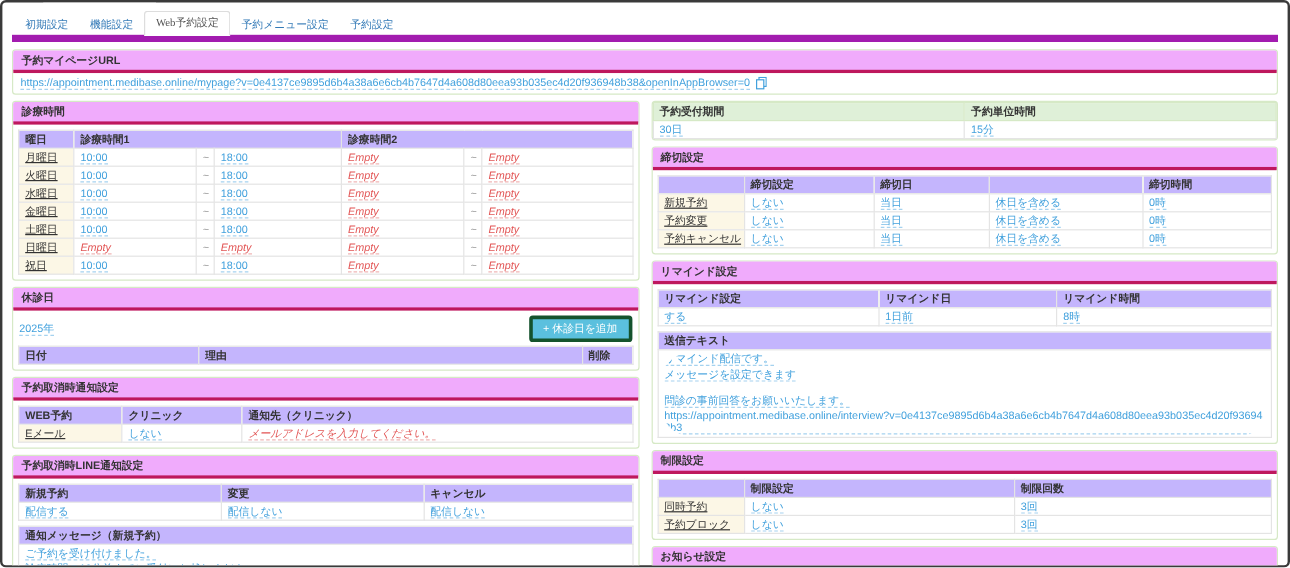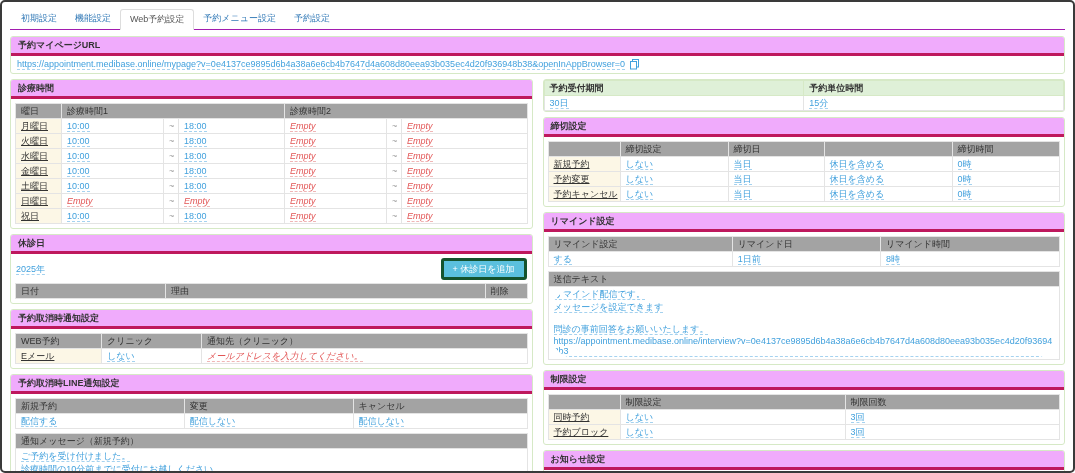--- a/index.html
+++ b/index.html
@@ -2,34 +2,34 @@
 <html><head>
 <meta charset="utf-8">
 <style>
   * { box-sizing: border-box; }
   html,body { margin:0; padding:0; background:#fff; }
   .frame { width:1075px; height:473px; border:2px solid #3a3a3a; border-radius:5px;
            padding:4px 8px; position:relative; overflow:hidden; background:#fff;
            font-family:"Liberation Sans","DejaVu Sans",sans-serif; font-size:9px; color:#333; }
   .notch { position:absolute; top:0; left:34px; width:94px; height:5px; background:#fff; }
   
-  .tabs { display:flex; border-bottom:1px solid #a21caf; margin:2px 0 6px; padding-left:2px; }
+  .tabs { display:flex; align-items:flex-end; border-bottom:6px solid #a21caf; margin:2px 0 6px; padding-left:2px;font-family:Liberation Serif, serif; }
   .tab  { padding:3px 9px; color:#337ab7; cursor:pointer; position:relative; bottom:-1px; white-space:nowrap; }
   .tab.active { background:#fff; border:1px solid #ddd; border-bottom-color:#fff;
                 border-radius:3px 3px 0 0; color:#555; }
   
   .panel { border:1px solid #d6e9c6; border-radius:3px; margin-bottom:5px; background:#fff; }
   .ph { background:#f0abfc; padding:2px 7px; font-weight:bold; color:#333;
         border-bottom:3px solid #be185d; border-radius:2px 2px 0 0; line-height:12px; }
   .pb { padding:4px; }
   
   table.t { width:100%; border-collapse:collapse; table-layout:fixed; }
   .t th, .t td { border:1px solid #e4e4e4; padding:1px 5px; line-height:12px; text-align:left;
                  vertical-align:middle; font-weight:normal; overflow:hidden; white-space:nowrap; }
-  .t th { background:#a3a3a3; font-weight:normal; }
+  .t th { background:#c4b5fd; font-weight:bold; }
   .t th.gh, .t td.gh { background:#dff0d8; border-color:#d6e9c6; font-weight:bold; }
   .t td.lbl { background:#fcf7e6;text-decoration:underline; }
   .tilde { color:#999; }
   
   .lnk { color:#42a1dd; text-decoration:none; border-bottom:1px dashed #a5d2ef;
          cursor:pointer; display:inline-block; line-height:10px; }
   .empty { color:#e25555; font-style:italic; border-bottom-color:#f0b6b6; }
   .url { word-break:break-all; white-space:normal; }
   
   .cols { display:flex; gap:10px; align-items:flex-start; }

